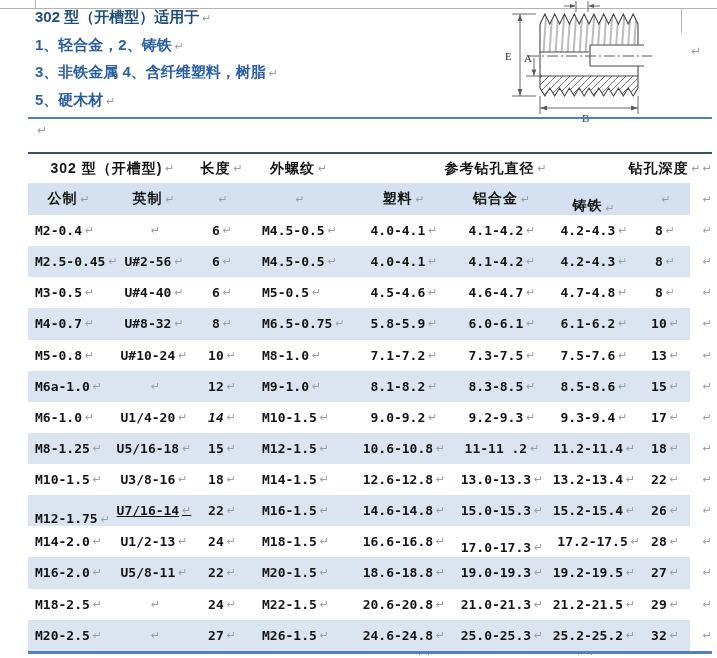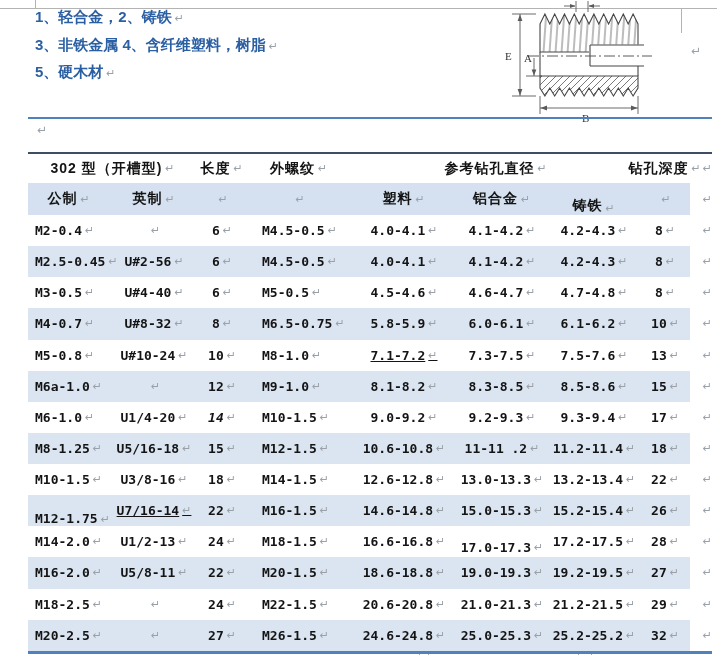--- a/index.html
+++ b/index.html
@@ -55,20 +55,21 @@
 
 <div class="hline-top"></div>
 <div class="vtick tl"></div>
 <div class="vtick tr"></div>
 <div class="colmark" style="left:419px"></div>
 <div class="colmark" style="left:428px"></div>
 <div class="colmark" style="left:578px"></div>
 <div class="colmark" style="left:591px"></div>
 
 <div class="intro">
+  <div class="title"><span>302 型（开槽型）适用于</span><span class="pmark">↵</span></div>
   <div class="item"><span>1、轻合金，2、铸铁</span><span class="pmark">↵</span></div>
   <div class="item"><span>3、非铁金属 4、含纤维塑料，树脂</span><span class="pmark">↵</span></div>
   <div class="item"><span>5、硬木材</span><span class="pmark">↵</span></div>
 </div>
 
 <svg class="drawing" viewBox="0 0 232 128" width="232" height="128">
   <defs>
     <pattern id="vhatch" width="6" height="10" patternUnits="userSpaceOnUse" patternTransform="rotate(4)">
       <line x1="3" y1="0" x2="3" y2="10" stroke="#6a6a6a" stroke-width="0.9"></line>
     </pattern>
@@ -219,21 +220,21 @@
         <div class="ghost">
           <span class="pmark">↵</span>
         </div>
       </div>
       <div class="trow dr">
         <div class="band">
           <span class="cell al" style="width: 82px;">M5-0.8<span class="pmark">↵</span></span>
           <span class="cell" style="width: 88px;">U#10-24<span class="pmark">↵</span></span>
           <span class="cell" style="width: 48px;">10<span class="pmark">↵</span></span>
           <span class="cell al4" style="width: 106px;">M8-1.0<span class="pmark">↵</span></span>
-          <span class="cell" style="width: 104px; text-decoration: underline;">7.1-7.2<span class="pmark">↵</span></span>
+          <span class="cell" style="width: 104px;">7.1-7.2<span class="pmark">↵</span></span>
           <span class="cell" style="width: 92px;">7.3-7.5<span class="pmark">↵</span></span>
           <span class="cell" style="width: 92px;">7.5-7.6<span class="pmark">↵</span></span>
           <span class="cell" style="width: 50px;">13<span class="pmark">↵</span></span>
         </div>
         <div class="ghost">
           <span class="pmark">↵</span>
         </div>
       </div>
       <div class="trow dr shaded">
         <div class="band">
@@ -313,21 +314,21 @@
         </div>
       </div>
       <div class="trow dr">
         <div class="band">
           <span class="cell al" style="width: 82px;">M14-2.0<span class="pmark">↵</span></span>
           <span class="cell" style="width: 88px;">U1/2-13<span class="pmark">↵</span></span>
           <span class="cell" style="width: 48px;">24<span class="pmark">↵</span></span>
           <span class="cell al4" style="width: 106px;">M18-1.5<span class="pmark">↵</span></span>
           <span class="cell" style="width: 104px;">16.6-16.8<span class="pmark">↵</span></span>
           <span class="cell" style="width: 92px; margin-top: 6px;">17.0-17.3<span class="pmark">↵</span></span>
-          <span class="cell" style="width: 92px;">17.2-17.5<span class="pmark">↵</span></span>
+          <span class="cell" style="width: 92px; justify-content: flex-end;">17.2-17.5<span class="pmark">↵</span></span>
           <span class="cell" style="width: 50px;">28<span class="pmark">↵</span></span>
         </div>
         <div class="ghost">
           <span class="pmark">↵</span>
         </div>
       </div>
       <div class="trow dr shaded">
         <div class="band">
           <span class="cell al" style="width: 82px;">M16-2.0<span class="pmark">↵</span></span>
           <span class="cell" style="width: 88px;">U5/8-11<span class="pmark">↵</span></span>

